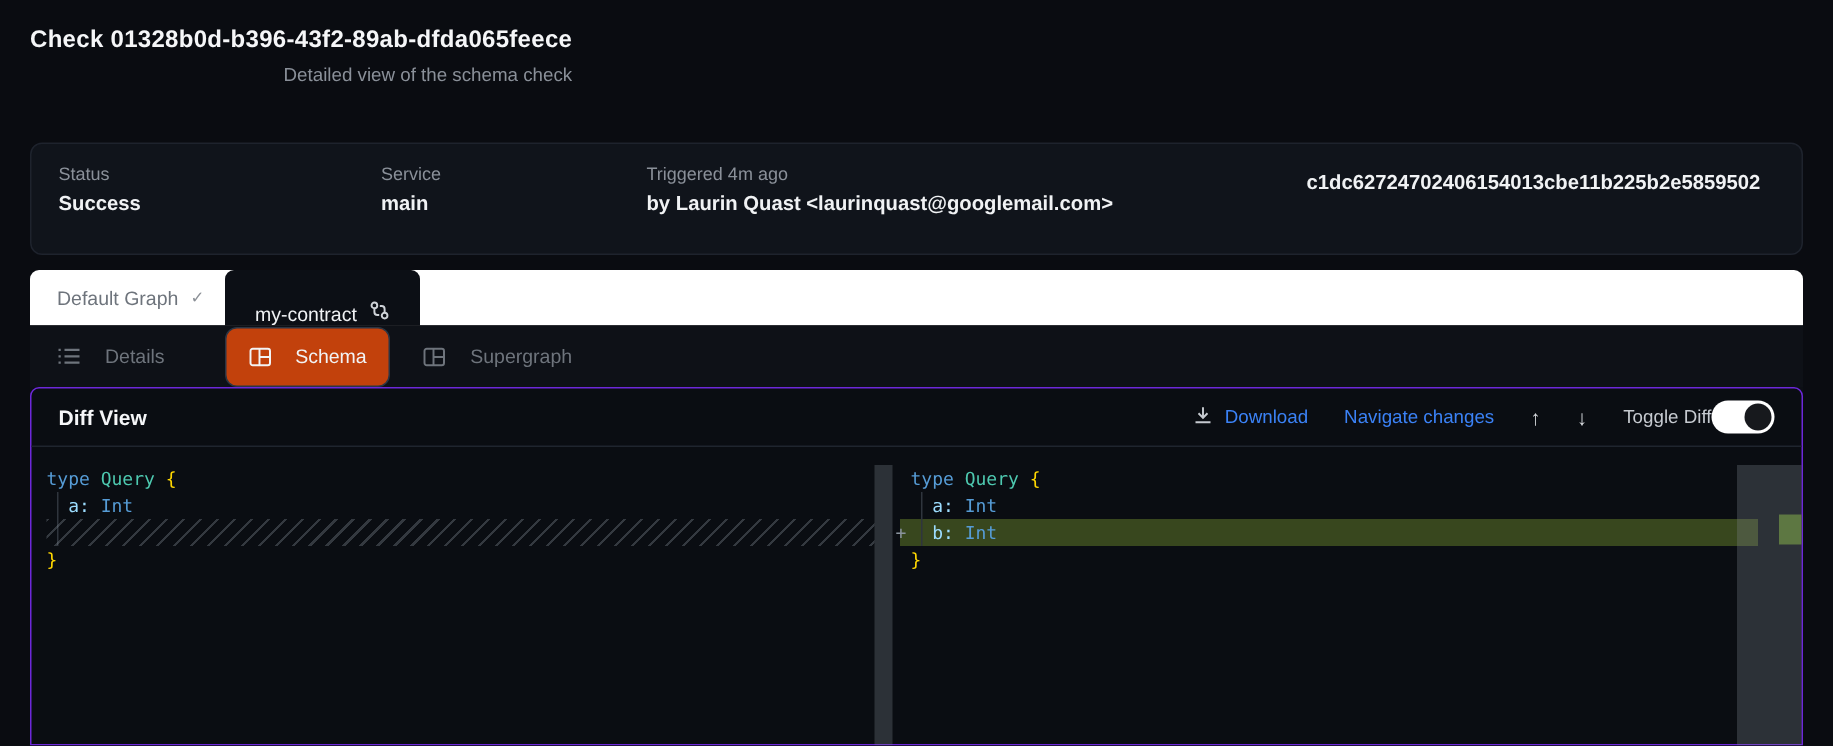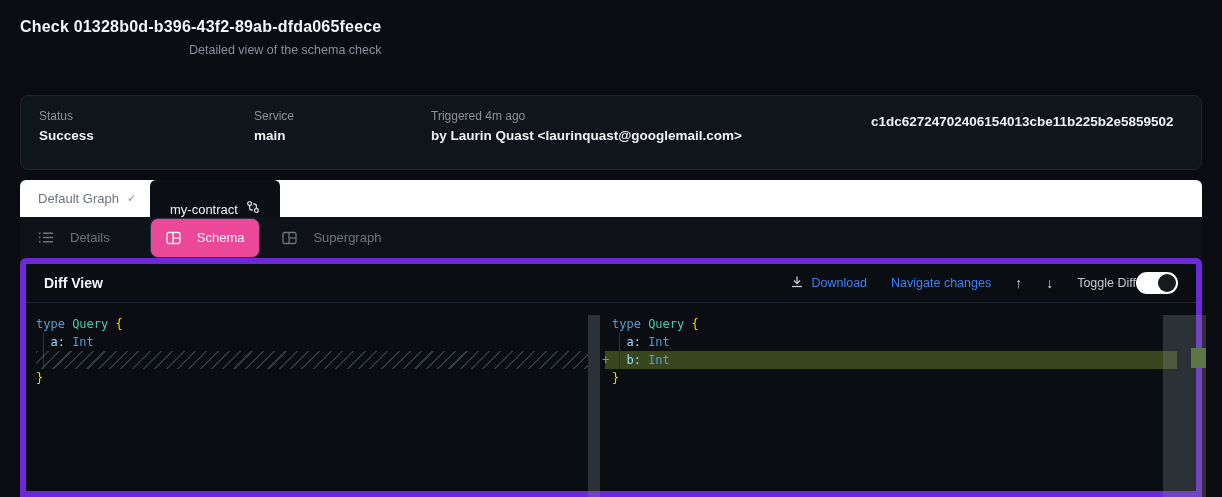--- a/index.html
+++ b/index.html
@@ -36,26 +36,26 @@
     color:#f0f2f4; font-size:13px; font-weight:500; cursor:pointer; }
 
   
   .content-panel{ position:absolute; left:20px; top:217px; width:1182px; height:280px; background:#0c0f15; }
   .view-tabs{ position:absolute; left:0; top:0; width:100%; height:41px; background:#0e1117;
     display:flex; align-items:center; }
   .vtab{ display:flex; align-items:center; gap:16px; font-size:13px; color:var(--inactive); cursor:pointer; }
   .vtab svg{ display:block; }
   .vtab-details{ margin-left:18px; }
   .vtab-schema{ margin-left:40px; height:40px; padding:0 15px; border:1px solid #2b3544;
-    border-radius:8px; background:#ec4899; color:#f2f3f5; font-weight:500; }
+    border-radius:8px; background:#c2410c; color:#f2f3f5; font-weight:500; }
   .vtab-supergraph{ margin-left:22px; }
 
   
   .diff-card{ position:absolute; left:0; top:41px; width:1182px; height:239px;
-    border:6px solid #6d28d9; border-radius:6px 6px 0 0; background:#0a0d12; }
+    border:1px solid #6d28d9; border-radius:6px 6px 0 0; background:#0a0d12; }
   .diff-header{ position:absolute; left:0; top:0; width:100%; height:39px;
     border-bottom:1px solid #1f252e; display:flex; align-items:center; padding:0 18px; }
   .diff-title{ font-size:14px; font-weight:700; color:#f5f6f8; }
   .diff-controls{ margin-left:auto; display:flex; align-items:center; gap:24px; }
   .ctl{ display:flex; align-items:center; gap:7px; color:#3b82f6; font-size:12.5px; cursor:pointer;text-align:center; }
   .arrow-btn{ font-size:14px; color:#d6d9dd; cursor:pointer; line-height:1; }
   .toggle-group{ display:flex; align-items:center; color:#c6cad0; font-size:12.5px; }
   .toggle{ position:relative; width:42px; height:22px; background:#ffffff; border-radius:11px; cursor:pointer; }
   .toggle-knob{ position:absolute; right:2px; top:2px; width:18px; height:18px; border-radius:50%; background:#17191d; }
 

